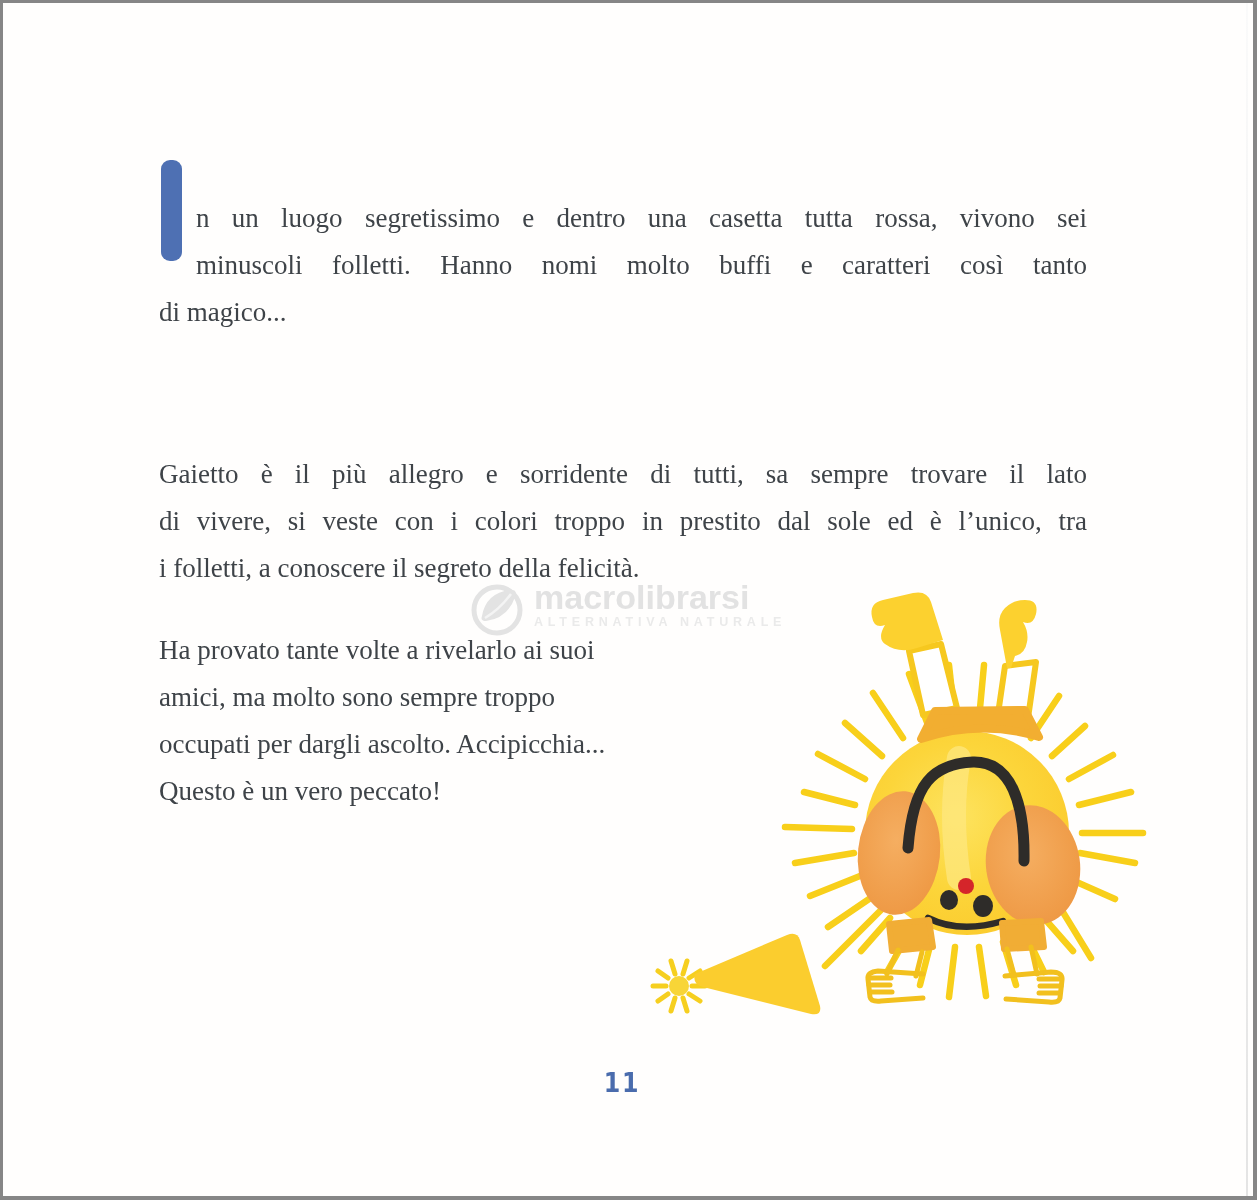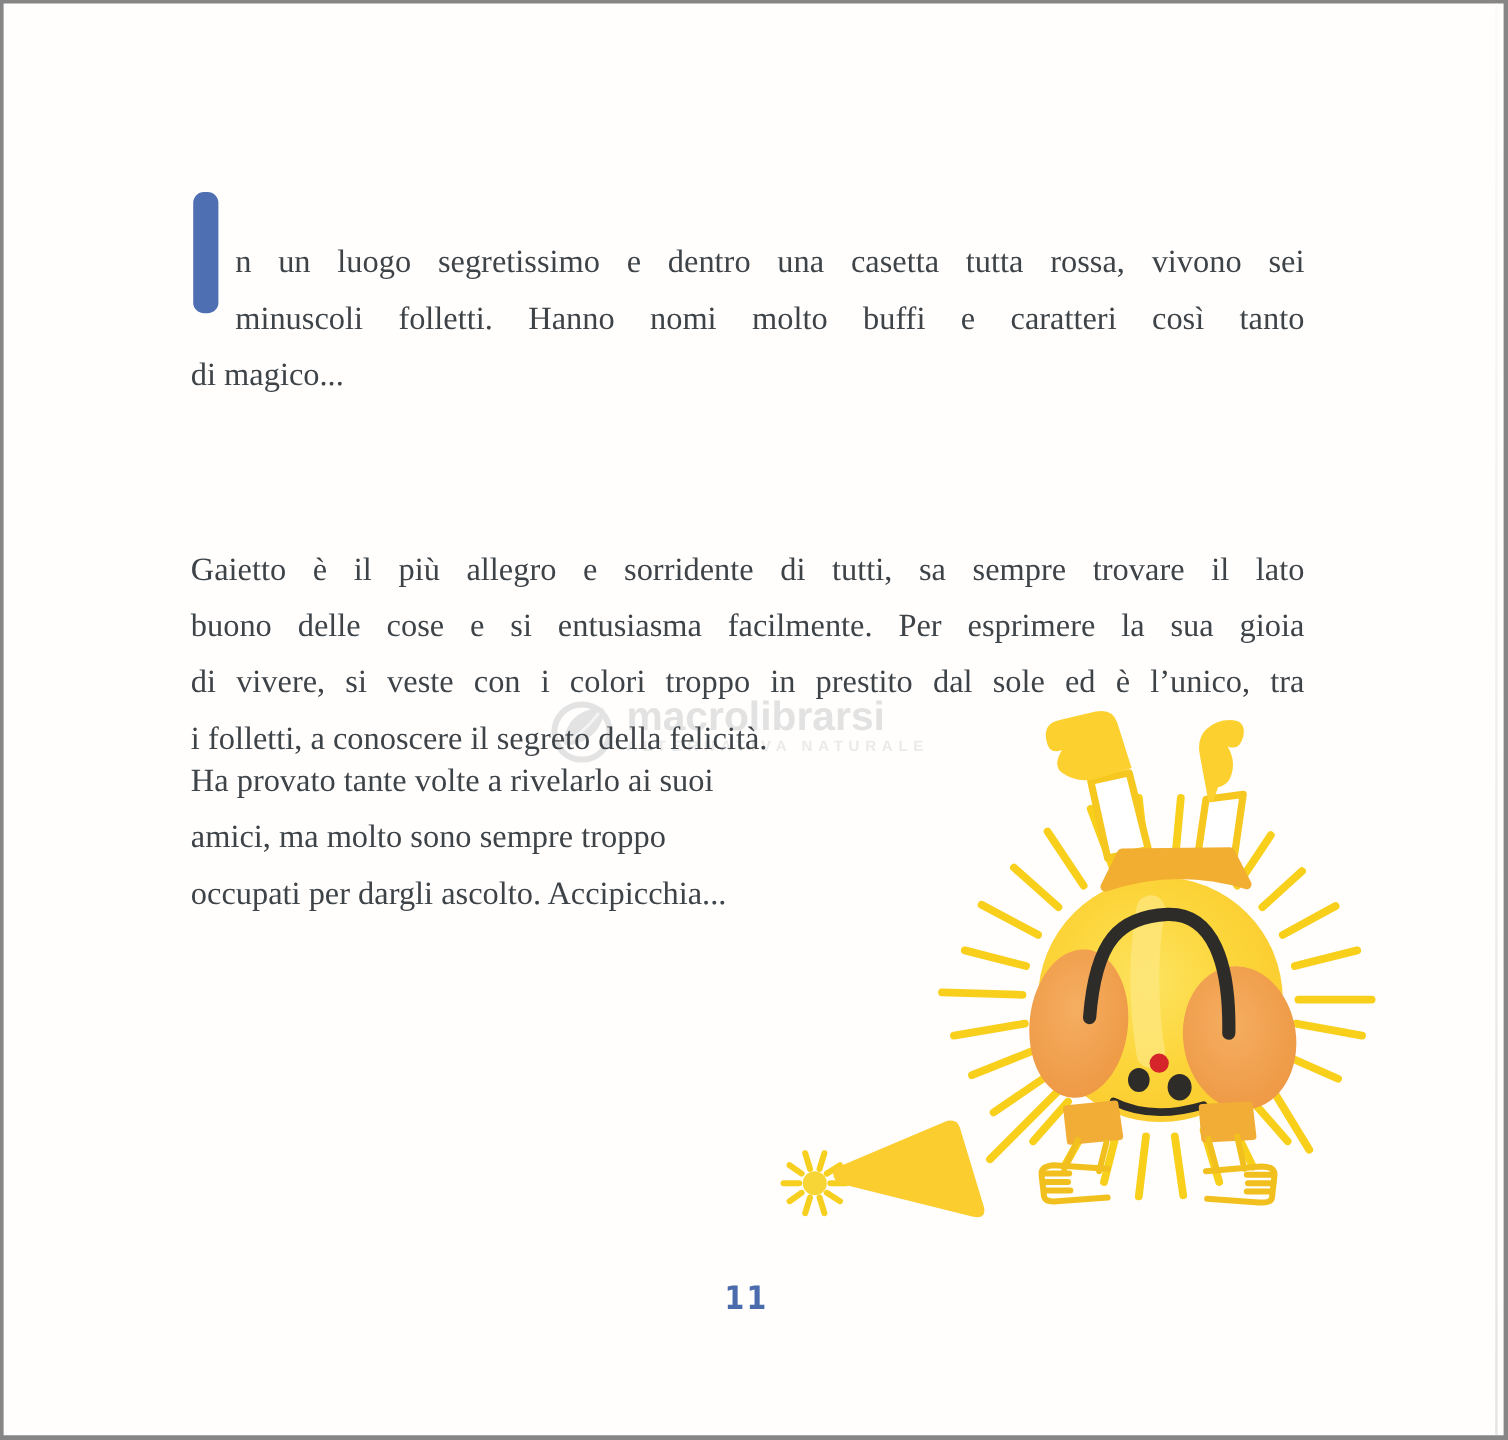--- a/index.html
+++ b/index.html
@@ -30,21 +30,21 @@
   .p1{top:164px;margin-top:28px;}
   .p2{top:424px;margin-top:24px;}
   .p3{top:624px;width:640px;}
   .dropcap{
     position:absolute;left:158px;top:157px;width:21px;height:101px;
     background:#4e70b3;border-radius:9px;z-index:2;
   }
   .dropcap span{position:absolute;opacity:0;font-size:10px;}
   
   .watermark{
-    position:absolute;left:454px;top:577px;z-index:1;
+    position:absolute;left:466px;top:577px;z-index:1;
     display:flex;align-items:flex-start;gap:9px;
     -webkit-user-select:none;user-select:none;
   }
   .wm-texts{display:flex;flex-direction:column;}
   .wm-brand{
     font-family:"Liberation Sans","DejaVu Sans",sans-serif;
     font-weight:bold;font-size:34px;line-height:34px;
     color:#e2e2e2;letter-spacing:0px;
   }
   .wm-tagline{
@@ -87,29 +87,29 @@
   </div>
 
   <div class="para p1">
     <div class="line just indent">n un luogo segretissimo e dentro una casetta tutta rossa, vivono sei</div>
     <div class="line just indent">minuscoli folletti. Hanno nomi molto buffi e caratteri così tanto</div>
     <div class="line">di magico...</div>
   </div>
 
   <div class="para p2">
     <div class="line just">Gaietto è il più allegro e sorridente di tutti, sa sempre trovare il lato</div>
-    <div class="line just">buono delle cose e si entusiasma facilmente. Per esprimere la sua gioia</div>
     <div class="line just">di vivere, si veste con i colori troppo in prestito dal sole ed è l’unico, tra</div>
     <div class="line">i folletti, a conoscere il segreto della felicità.</div>
   </div>
 
   <div class="para p3">
     <div class="line">Ha provato tante volte a rivelarlo ai suoi</div>
     <div class="line">amici, ma molto sono sempre troppo</div>
     <div class="line">occupati per dargli ascolto. Accipicchia...</div>
+    <div class="line">Questo è un vero peccato!</div>
   </div>
 
   <svg class="sun-illo" width="390" height="470" viewBox="0 0 390 470">
     <defs>
       <radialGradient id="bodyGrad" cx="45%" cy="42%" r="65%">
         <stop offset="0%" stop-color="#fde express35f"></stop>
         <stop offset="0%" stop-color="#fde35f"></stop>
         <stop offset="55%" stop-color="#fcd53a"></stop>
         <stop offset="100%" stop-color="#fbca2c"></stop>
       </radialGradient>

